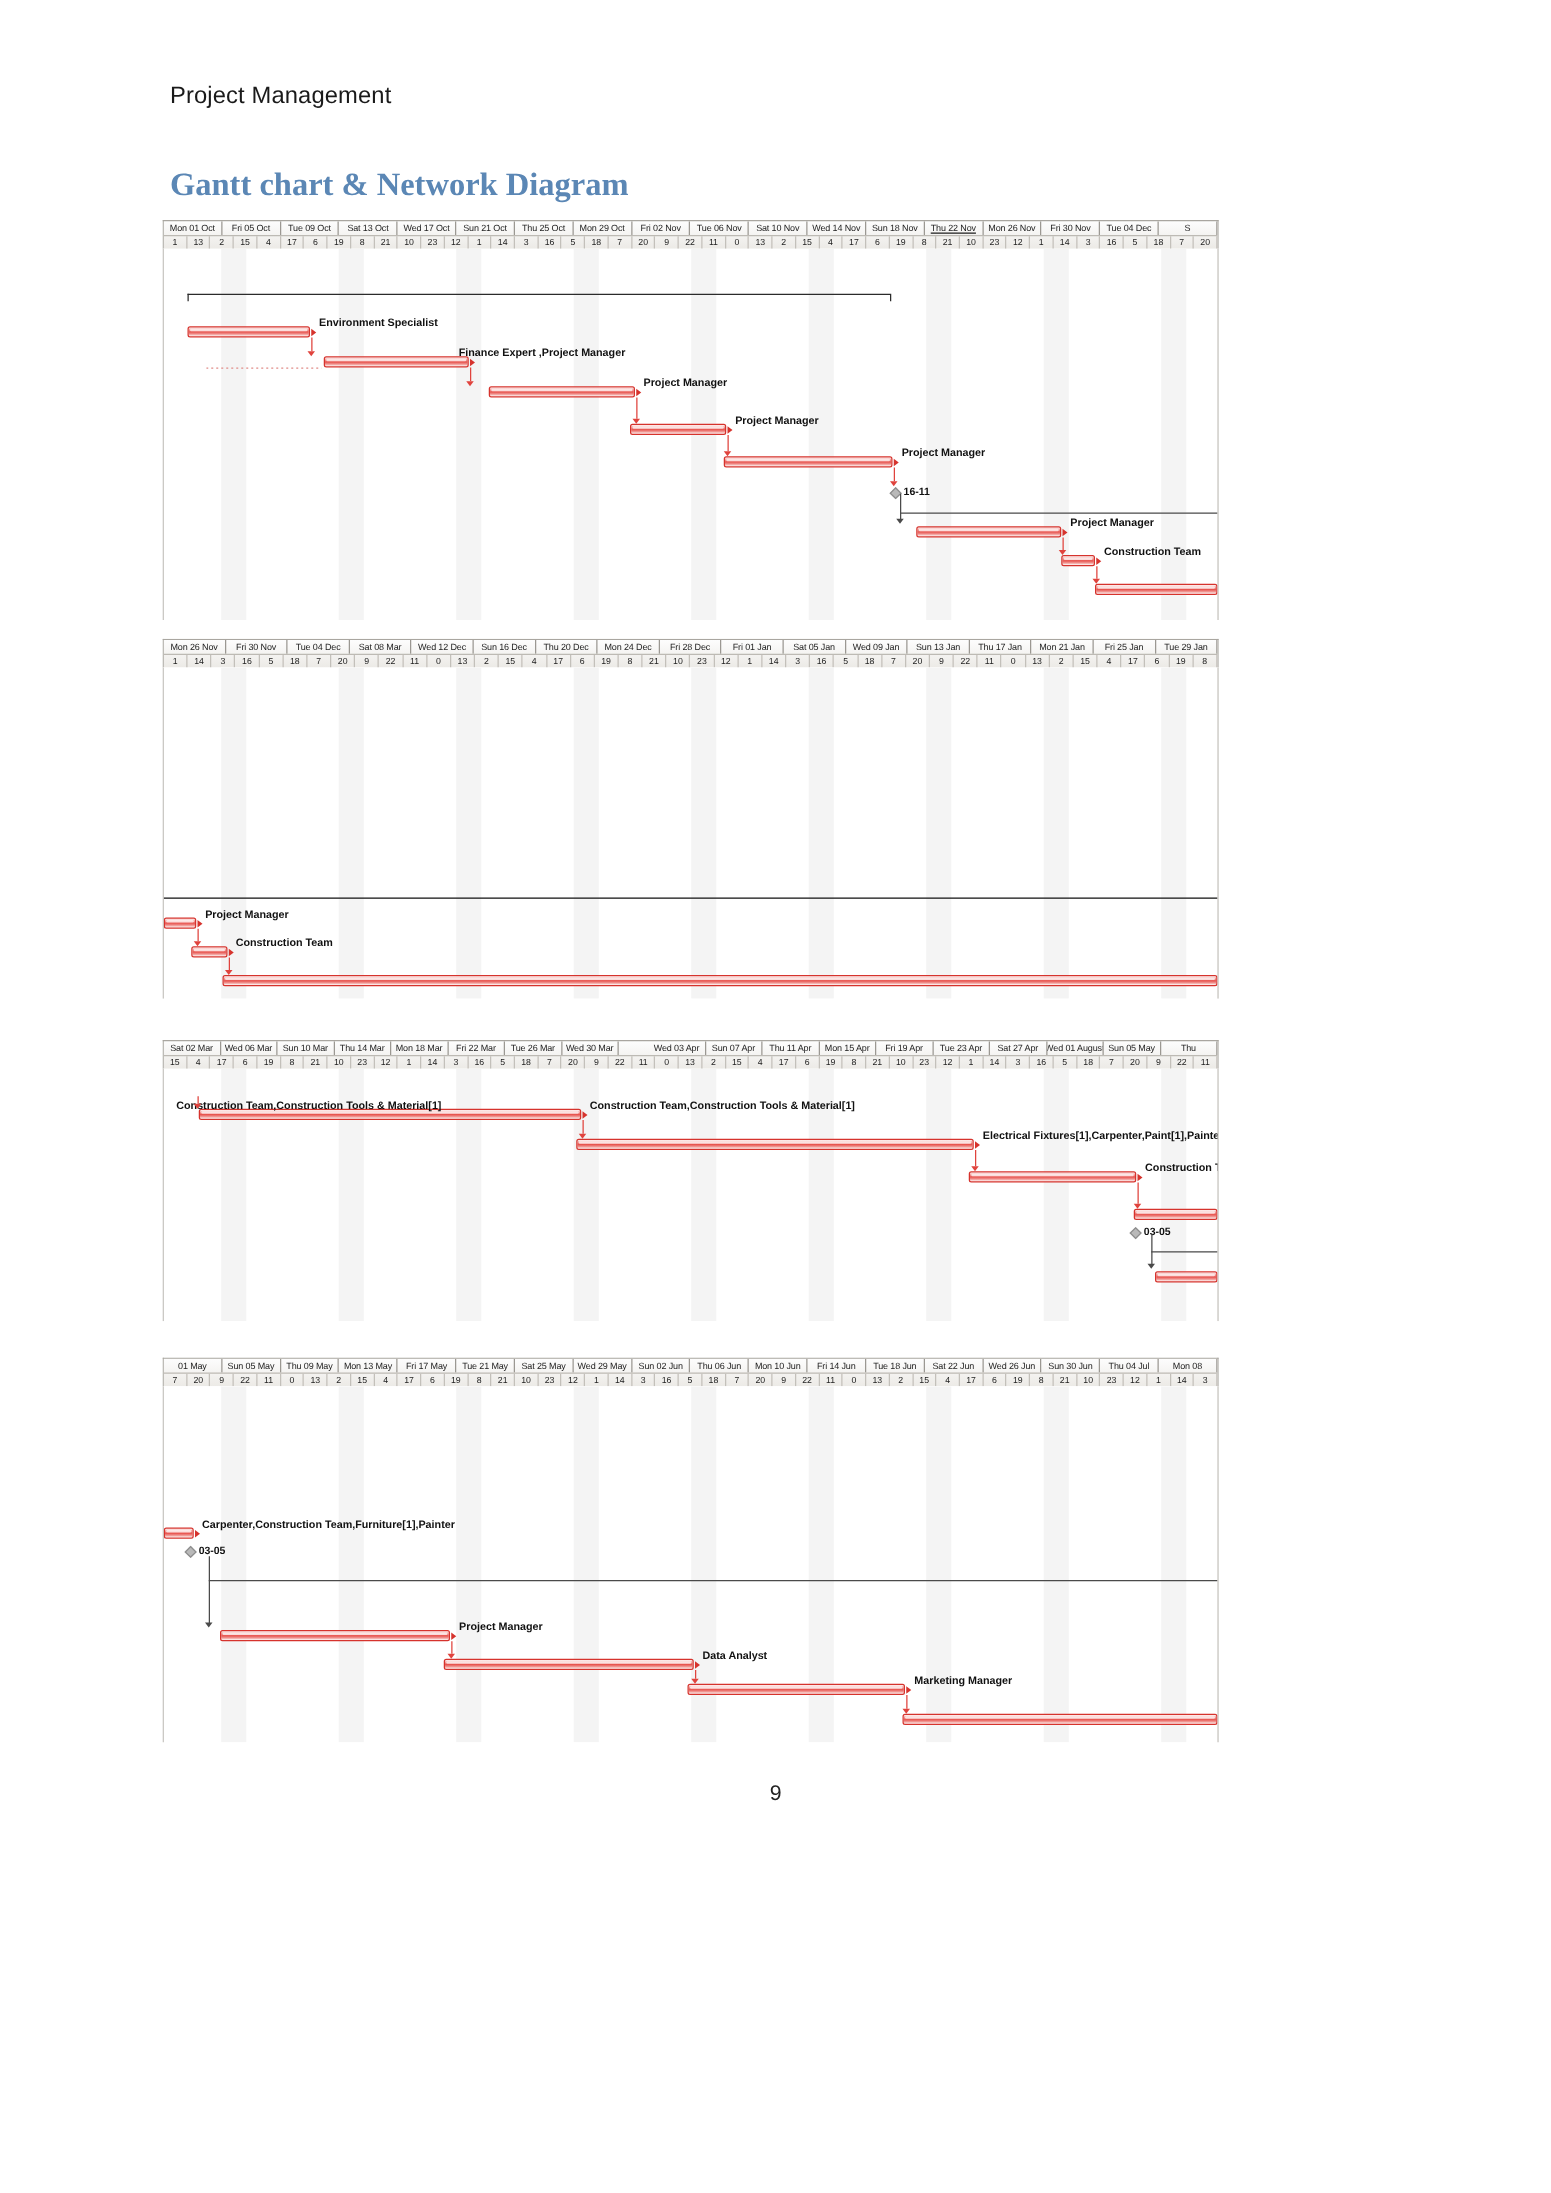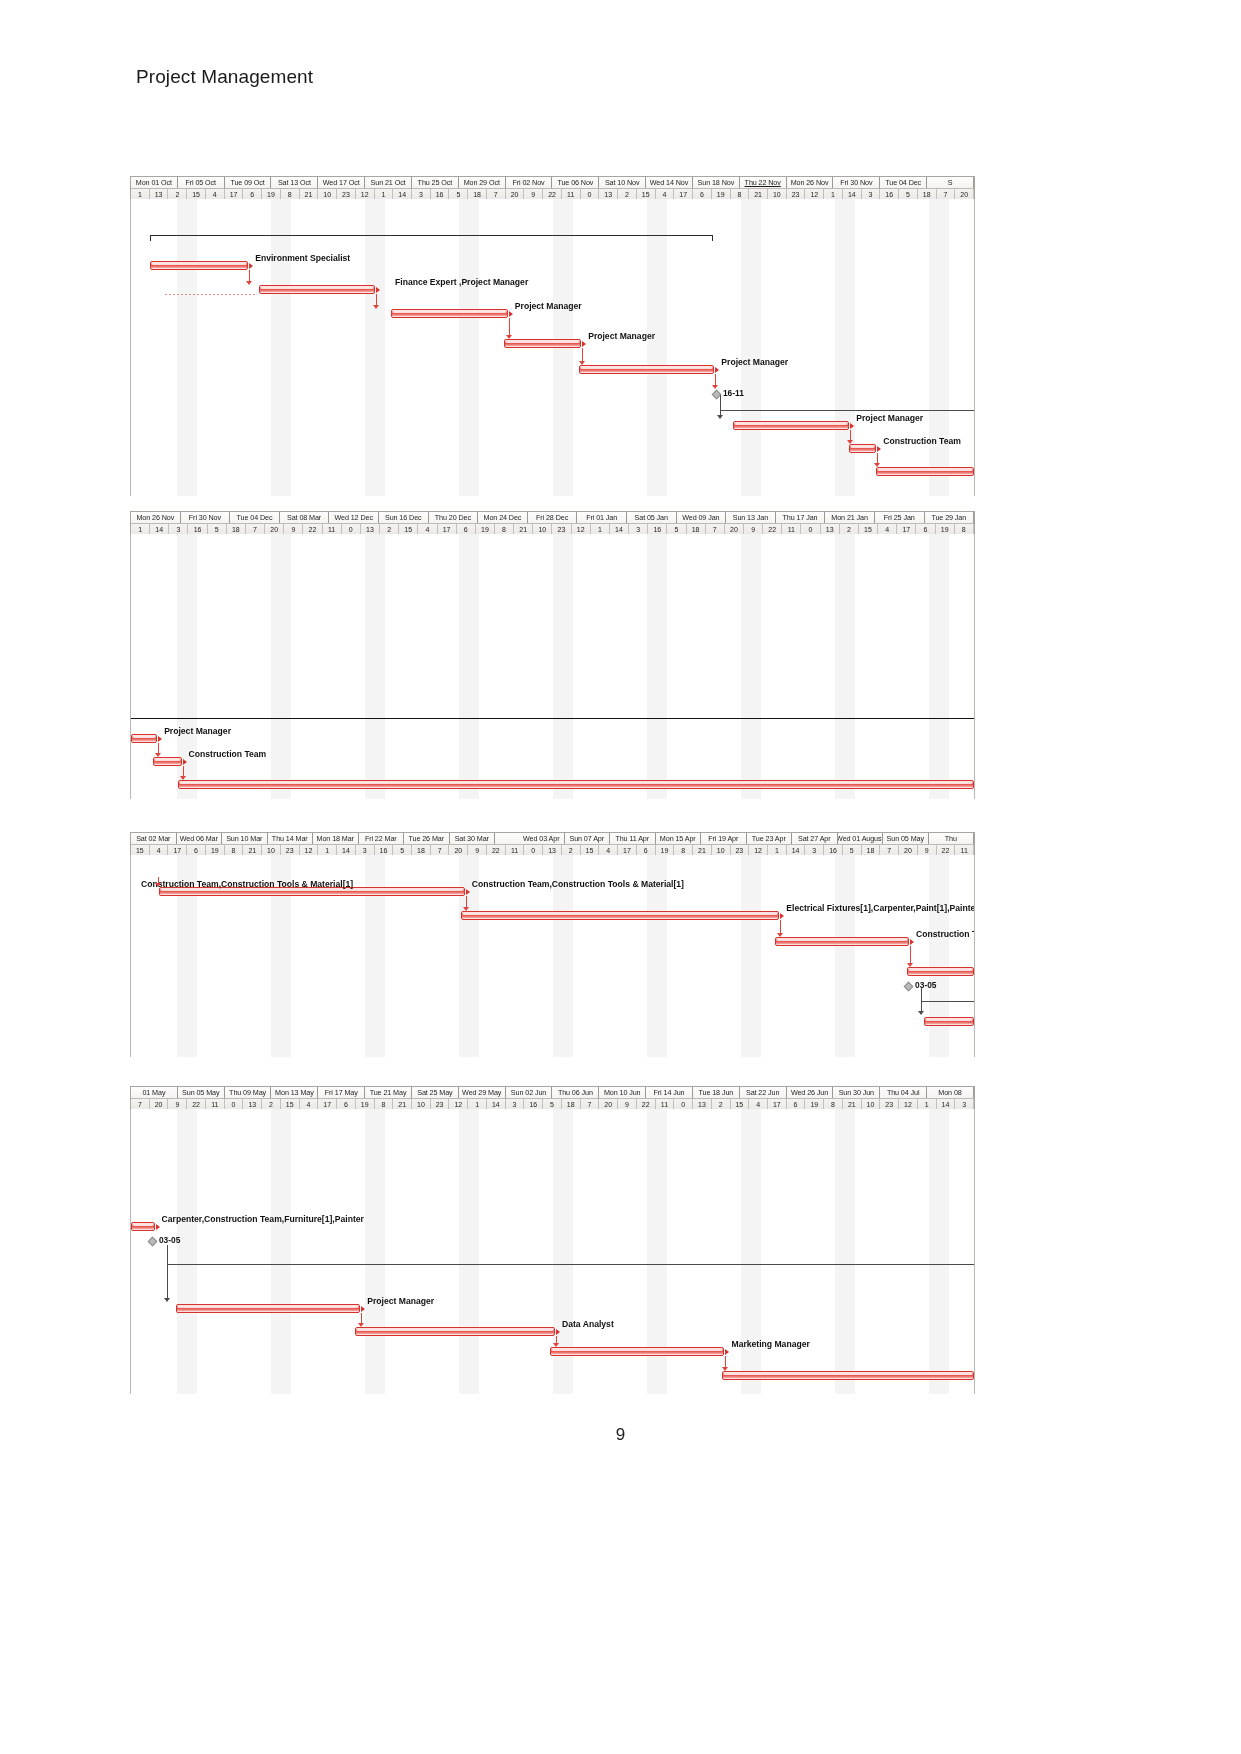--- a/index.html
+++ b/index.html
@@ -125,20 +125,21 @@
     background-image:linear-gradient(to right,#e08c88 0 2px, transparent 2px 4px);
     background-size:4px 1px; background-repeat:repeat-x; }
   .thickline { position:absolute; height:1.4px; background:#111; }
 </style>
 </head>
 <body>
 
 <div class="page">
 
   <div class="doc-header">Project Management</div>
+  <div class="section-title">Gantt chart &amp; Network Diagram</div>
 
   <div class="gantt" id="g1" style="top:176px;">
     <div class="tl">
       <div class="tl-row tl-top">
           <div class="cell" style="flex: 1 1 0px;">Mon 01 Oct</div>
           <div class="cell" style="flex: 1 1 0px;">Fri 05 Oct</div>
           <div class="cell" style="flex: 1 1 0px;">Tue 09 Oct</div>
           <div class="cell" style="flex: 1 1 0px;">Sat 13 Oct</div>
           <div class="cell" style="flex: 1 1 0px;">Wed 17 Oct</div>
           <div class="cell" style="flex: 1 1 0px;">Sun 21 Oct</div>
@@ -214,21 +215,21 @@
         <div class="vstripe" style="left: 704px; width: 20px;"></div>
         <div class="vstripe" style="left: 798px; width: 20px;"></div>
         <div class="summary" style="left: 18.546px; width: 562.281px; top: 36px;"></div>
         <div class="summary-cap" style="left: 18.546px; top: 36px;"></div>
         <div class="summary-cap" style="left: 580.827px; top: 36px;"></div>
         <div class="bar" style="left: 18.546px; width: 98.631px; top: 62px;"></div>
         <div class="arrow-tip-right" style="left: 118.177px; top: 64px;"></div>
         <div class="bar-label" style="left: 124.177px; top: 54px;">Environment Specialist</div>
         <div class="bar" style="left: 128.136px; width: 115.491px; top: 86px;"></div>
         <div class="arrow-tip-right" style="left: 244.627px; top: 88px;"></div>
-        <div class="bar-label" style="left: 264px; top: 78px;">Finance Expert ,Project Manager</div>
+        <div class="bar-label" style="left: 236px; top: 78px;">Finance Expert ,Project Manager</div>
         <div class="bar" style="left: 260.487px; width: 116.334px; top: 110px;"></div>
         <div class="arrow-tip-right" style="left: 377.821px; top: 112px;"></div>
         <div class="bar-label" style="left: 383.821px; top: 102px;">Project Manager</div>
         <div class="bar" style="left: 372.606px; width: 77.556px; top: 140px;"></div>
         <div class="arrow-tip-right" style="left: 451.162px; top: 142px;"></div>
         <div class="bar-label" style="left: 457.162px; top: 132px;">Project Manager</div>
         <div class="bar" style="left: 447.633px; width: 135.723px; top: 166px;"></div>
         <div class="arrow-tip-right" style="left: 584.356px; top: 168px;"></div>
         <div class="bar-label" style="left: 590.356px; top: 158px;">Project Manager</div>
         <div class="bar" style="left: 601.902px; width: 116.334px; top: 222px;"></div>
@@ -357,21 +358,21 @@
   <div class="gantt" id="g3" style="top:832px;">
     <div class="tl">
       <div class="tl-row tl-top">
           <div class="cell" style="flex: 1 1 0px;">Sat 02 Mar</div>
           <div class="cell" style="flex: 1 1 0px;">Wed 06 Mar</div>
           <div class="cell" style="flex: 1 1 0px;">Sun 10 Mar</div>
           <div class="cell" style="flex: 1 1 0px;">Thu 14 Mar</div>
           <div class="cell" style="flex: 1 1 0px;">Mon 18 Mar</div>
           <div class="cell" style="flex: 1 1 0px;">Fri 22 Mar</div>
           <div class="cell" style="flex: 1 1 0px;">Tue 26 Mar</div>
-          <div class="cell" style="flex: 1 1 0px;">Sat 30 Mar</div>
+          <div class="cell" style="flex: 1 1 0px;">Wed 30 Mar</div>
           <div class="cell" style="flex: 1 1 0px; margin-left: 24px;">Wed 03 Apr</div>
           <div class="cell" style="flex: 1 1 0px;">Sun 07 Apr</div>
           <div class="cell" style="flex: 1 1 0px;">Thu 11 Apr</div>
           <div class="cell" style="flex: 1 1 0px;">Mon 15 Apr</div>
           <div class="cell" style="flex: 1 1 0px;">Fri 19 Apr</div>
           <div class="cell" style="flex: 1 1 0px;">Tue 23 Apr</div>
           <div class="cell" style="flex: 1 1 0px;">Sat 27 Apr</div>
           <div class="cell" style="flex: 1 1 0px;">Wed 01 August</div>
           <div class="cell" style="flex: 1 1 0px;">Sun 05 May</div>
           <div class="cell" style="flex: 1 1 0px;">Thu</div>

